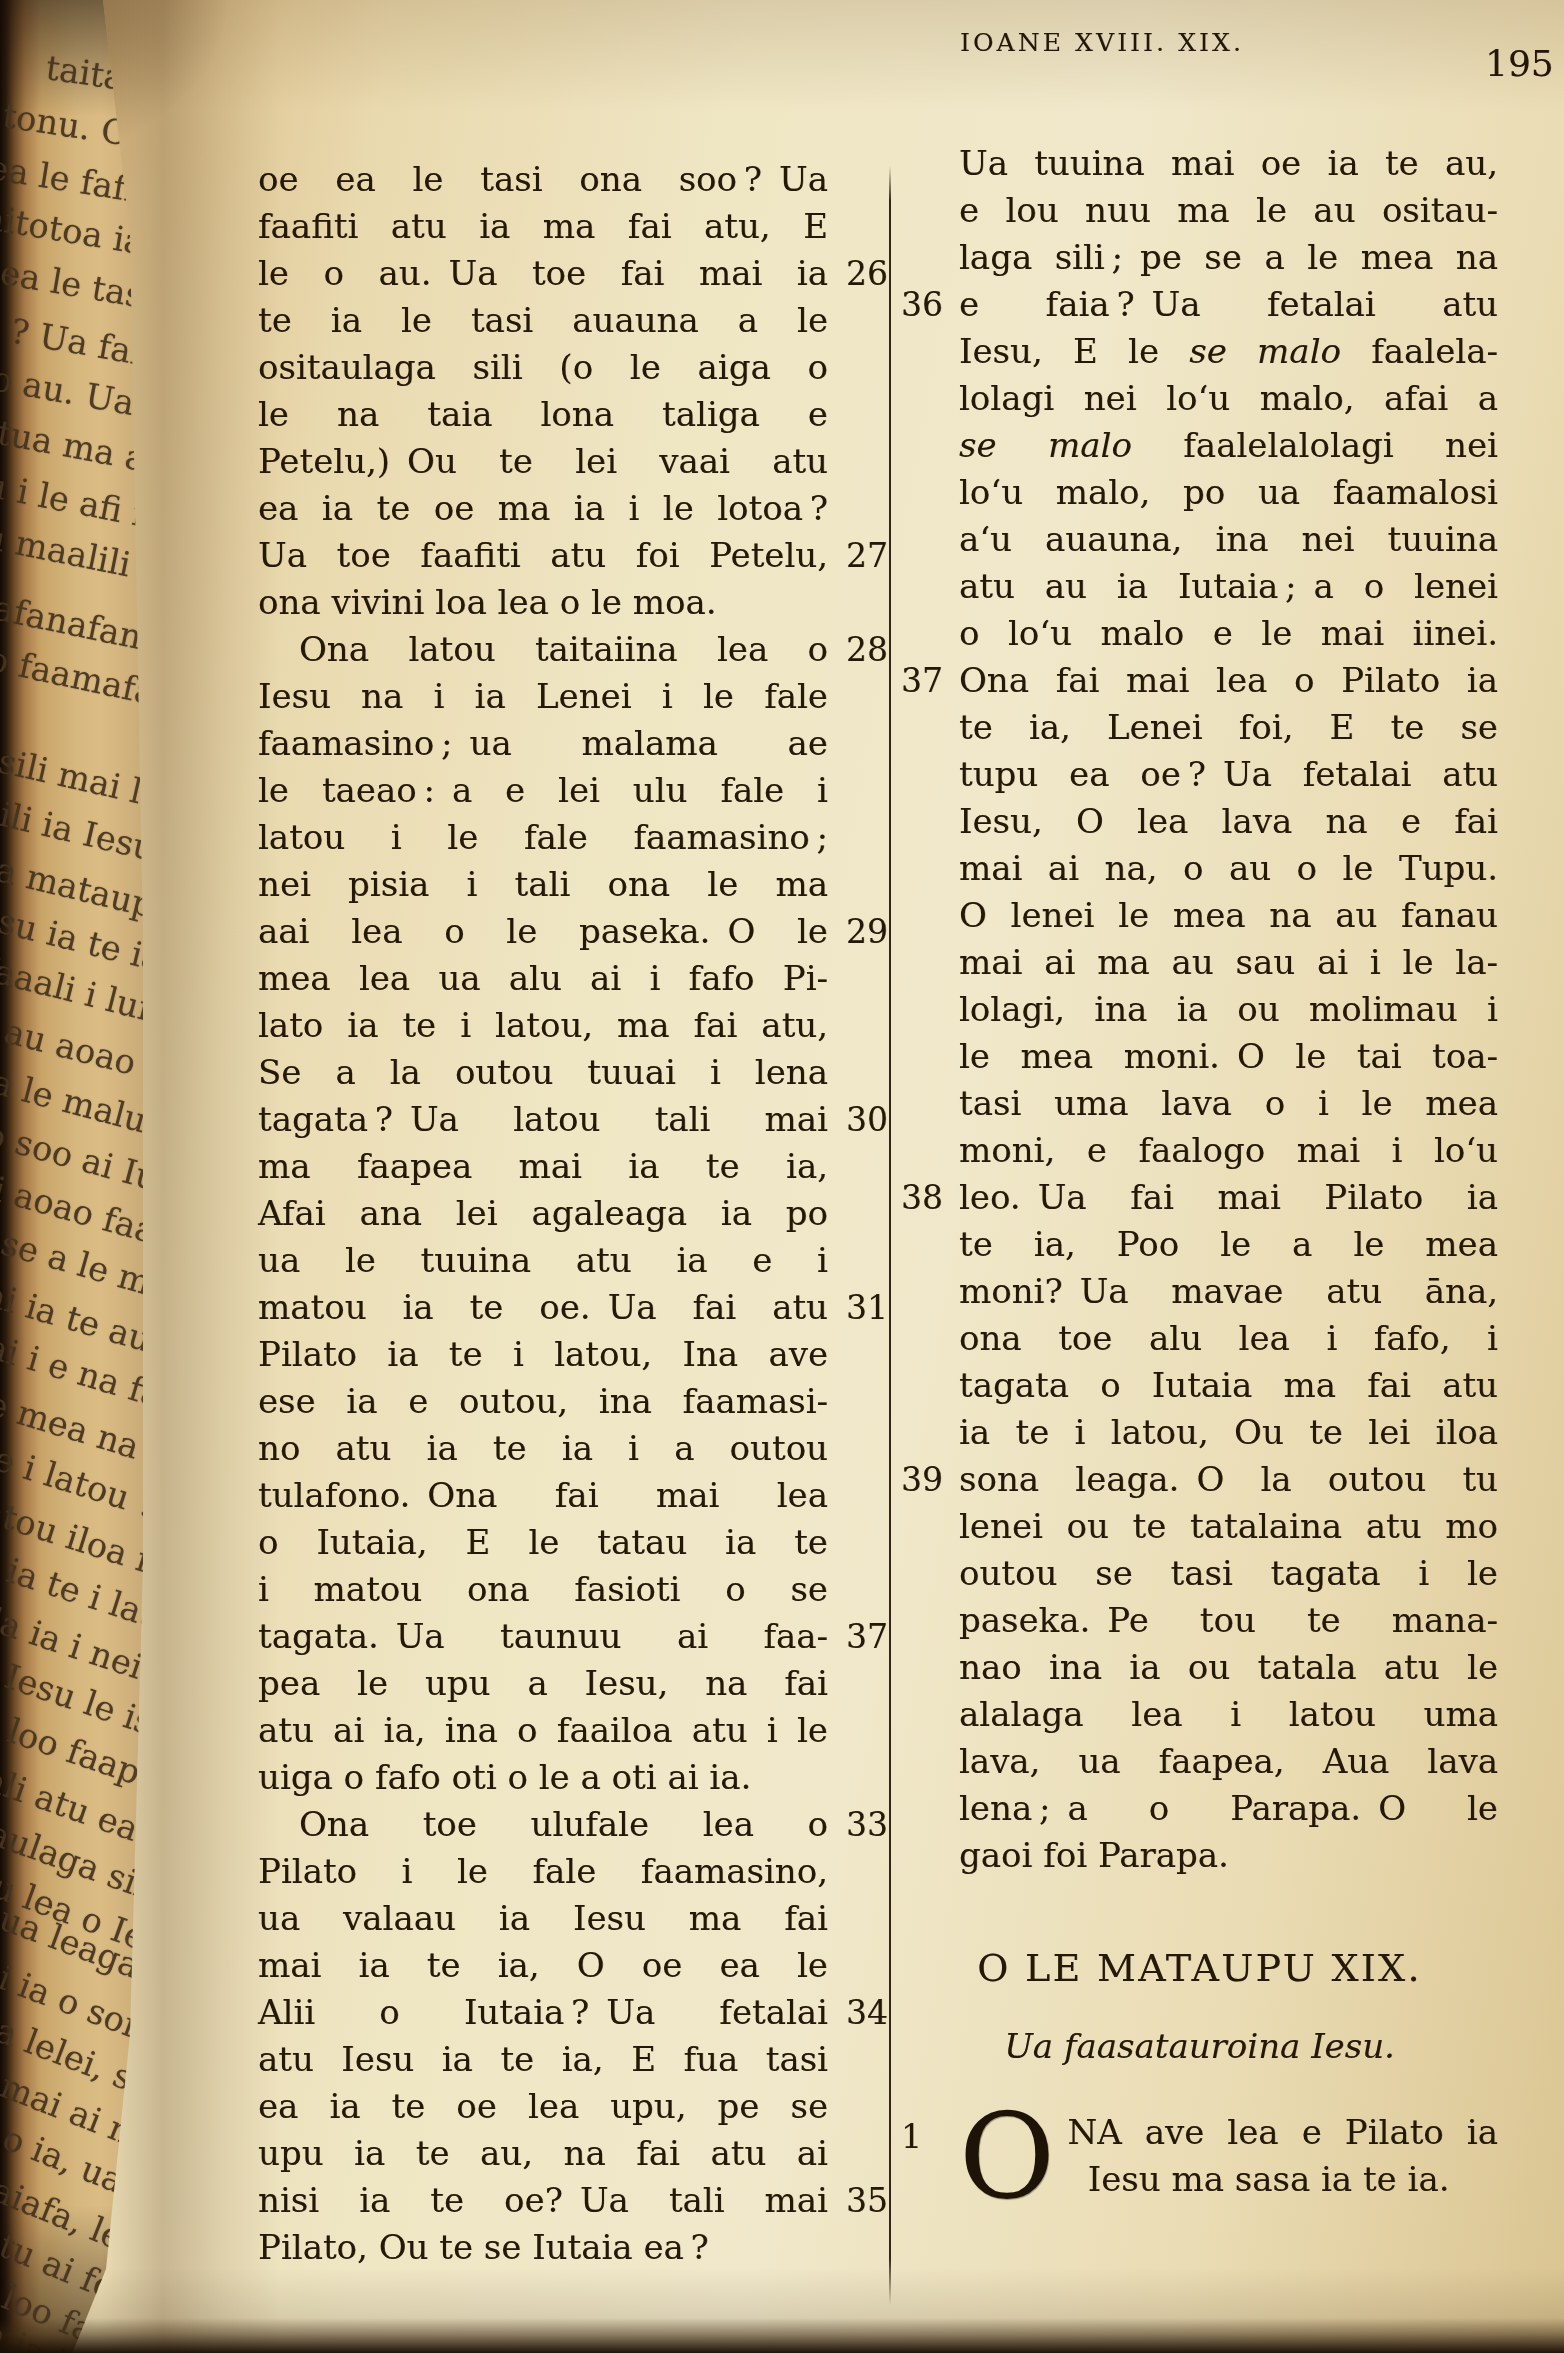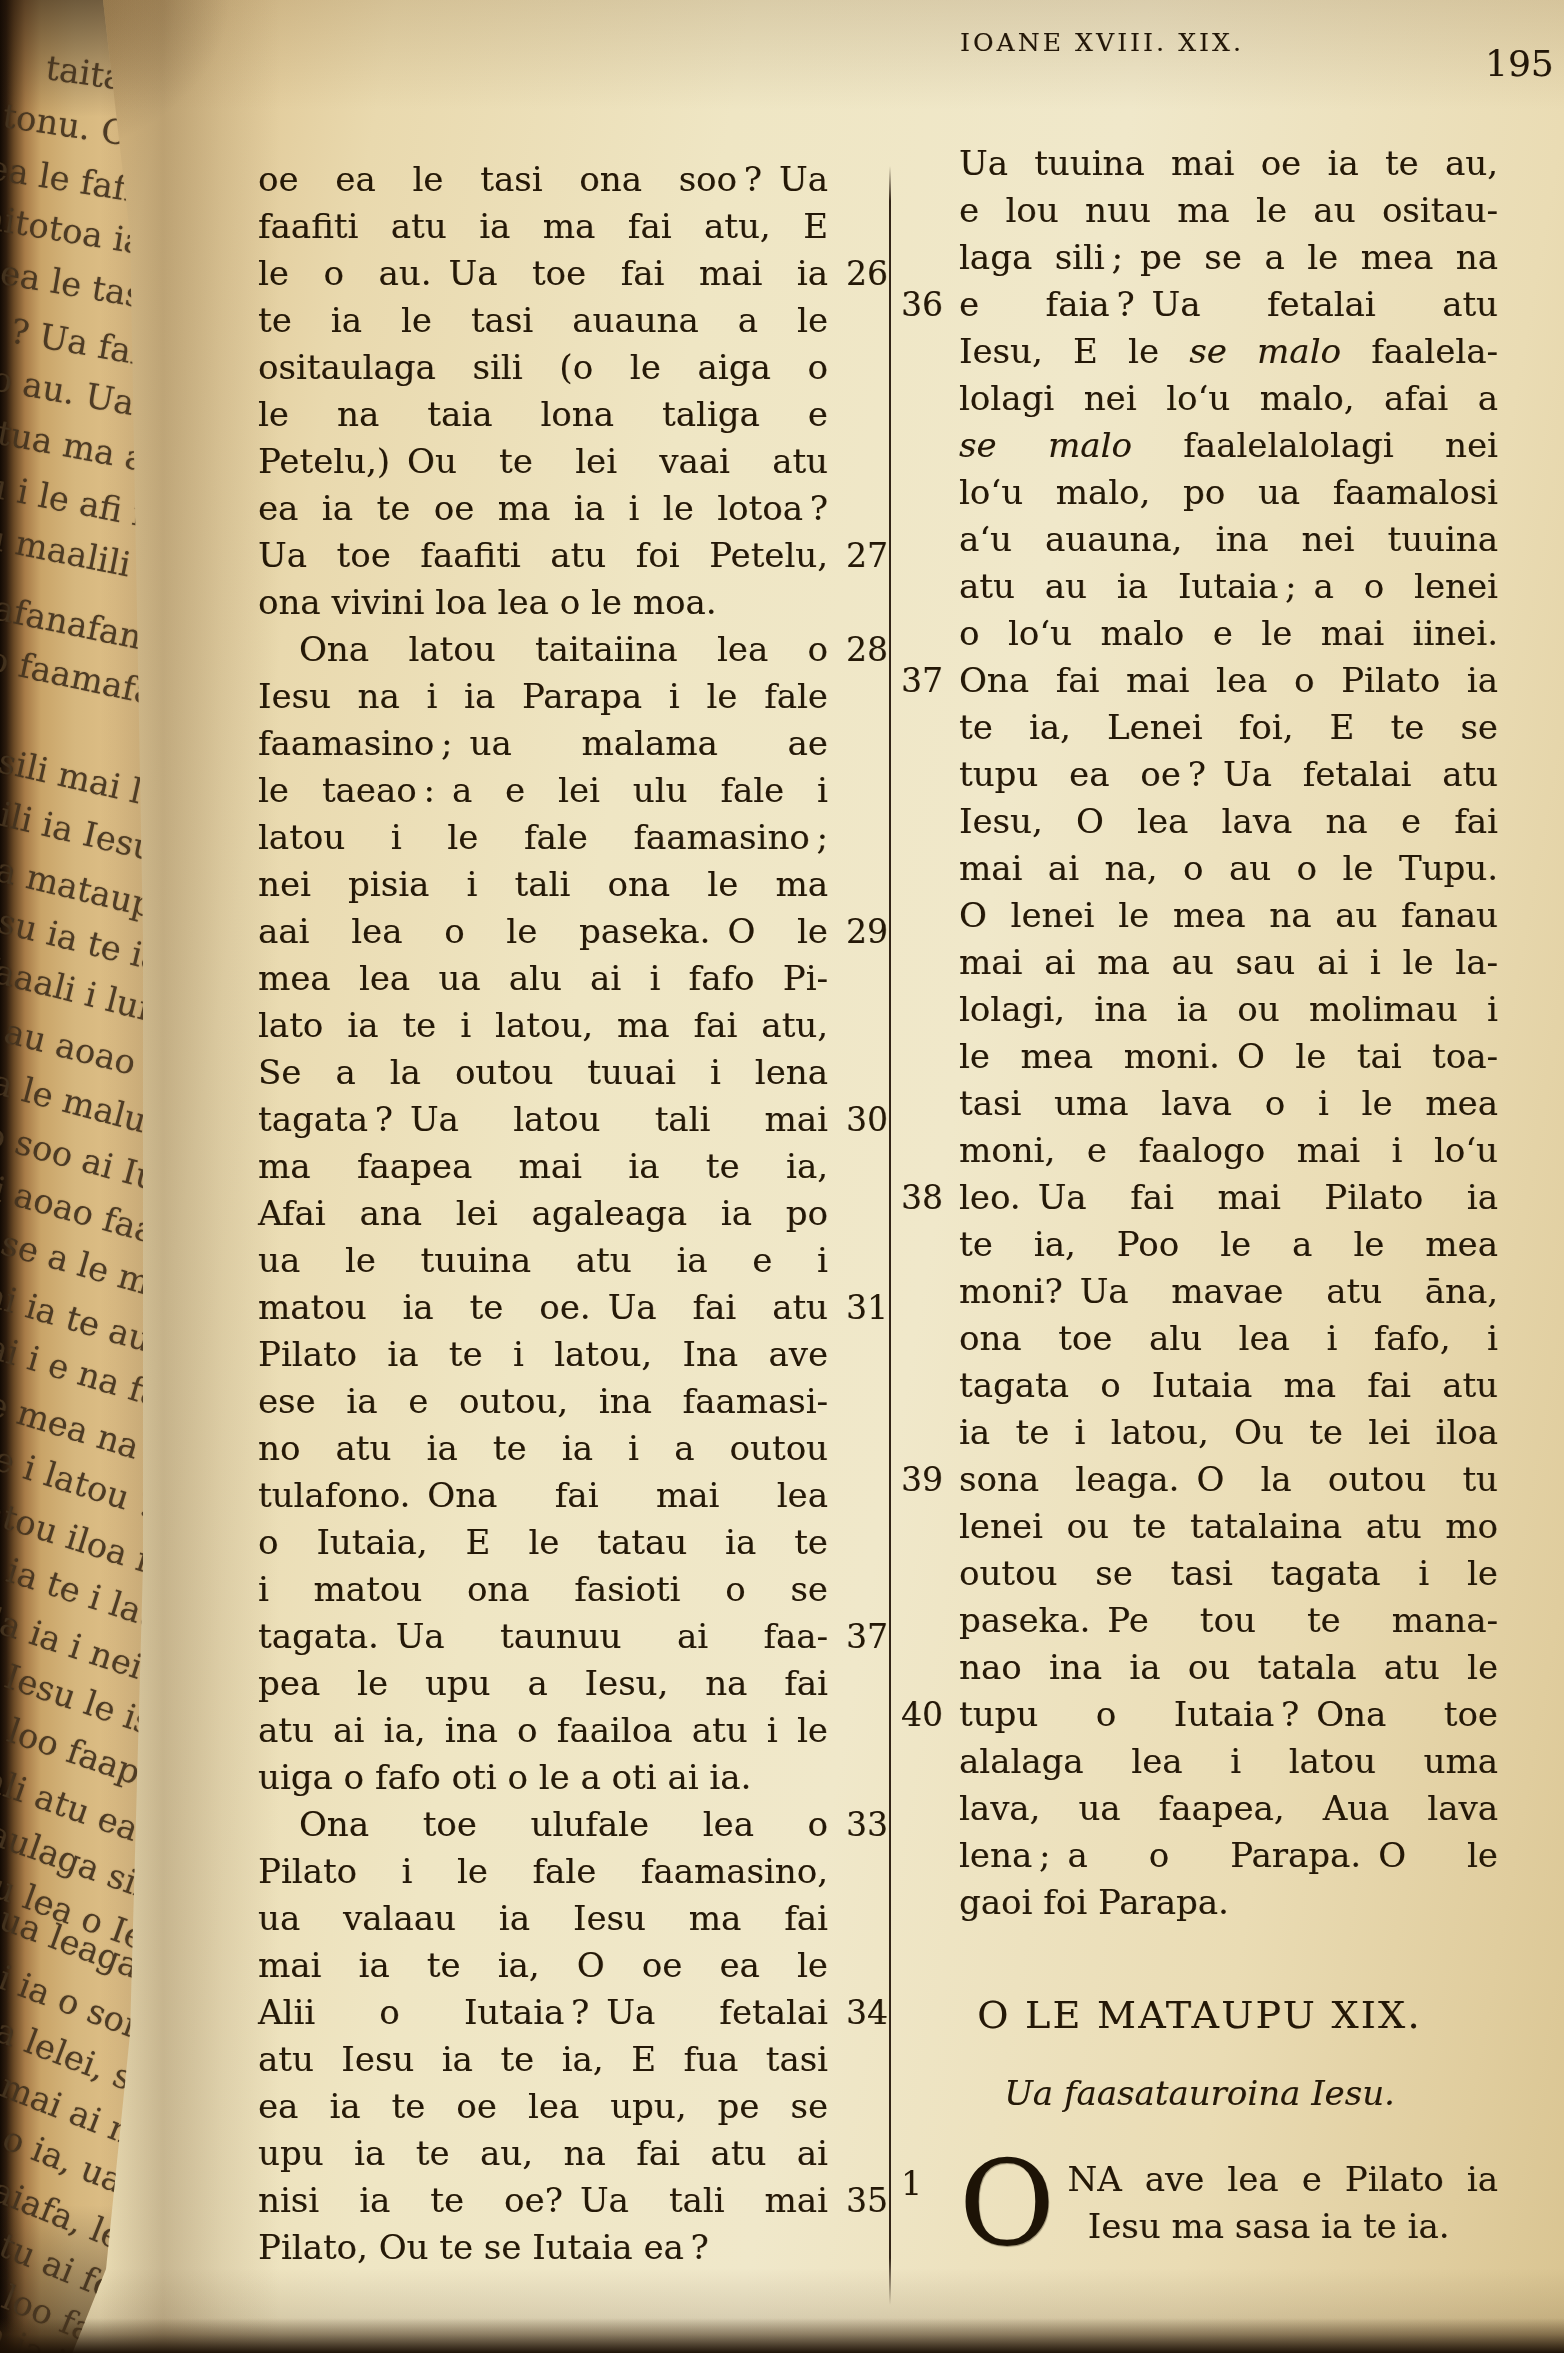--- a/index.html
+++ b/index.html
@@ -190,21 +190,21 @@
       </div>
       <div class="trow">
         <div class="ltext lend"><span>ona vivini loa lea o le moa.</span></div>
         <span class="vnum"></span>
       </div>
       <div class="trow">
         <div class="ltext lind"><span>Ona latou taitaiina lea o</span></div>
         <span class="vnum">28</span>
       </div>
       <div class="trow">
-        <div class="ltext"><span>Iesu na i ia Parapa i le fale</span></div>
+        <div class="ltext"><span>Iesu na i ia Lenei i le fale</span></div>
         <span class="vnum"></span>
       </div>
       <div class="trow">
         <div class="ltext"><span>faamasino ; ua malama ae</span></div>
         <span class="vnum"></span>
       </div>
       <div class="trow">
         <div class="ltext"><span>le taeao : a e lei ulu fale i</span></div>
         <span class="vnum"></span>
       </div>
@@ -460,24 +460,20 @@
         <span class="vnum"></span>
         <div class="ltext"><span>outou se tasi tagata i le</span></div>
       </div>
       <div class="trow">
         <span class="vnum"></span>
         <div class="ltext"><span>paseka. Pe tou te mana-</span></div>
       </div>
       <div class="trow">
         <span class="vnum"></span>
         <div class="ltext"><span>nao ina ia ou tatala atu le</span></div>
-      </div>
-      <div class="trow">
-        <span class="vnum">40</span>
-        <div class="ltext"><span>tupu o Iutaia ? Ona toe</span></div>
       </div>
       <div class="trow">
         <span class="vnum"></span>
         <div class="ltext"><span>alalaga lea i latou uma</span></div>
       </div>
       <div class="trow">
         <span class="vnum"></span>
         <div class="ltext"><span>lava, ua faapea, Aua lava</span></div>
       </div>
       <div class="trow">

